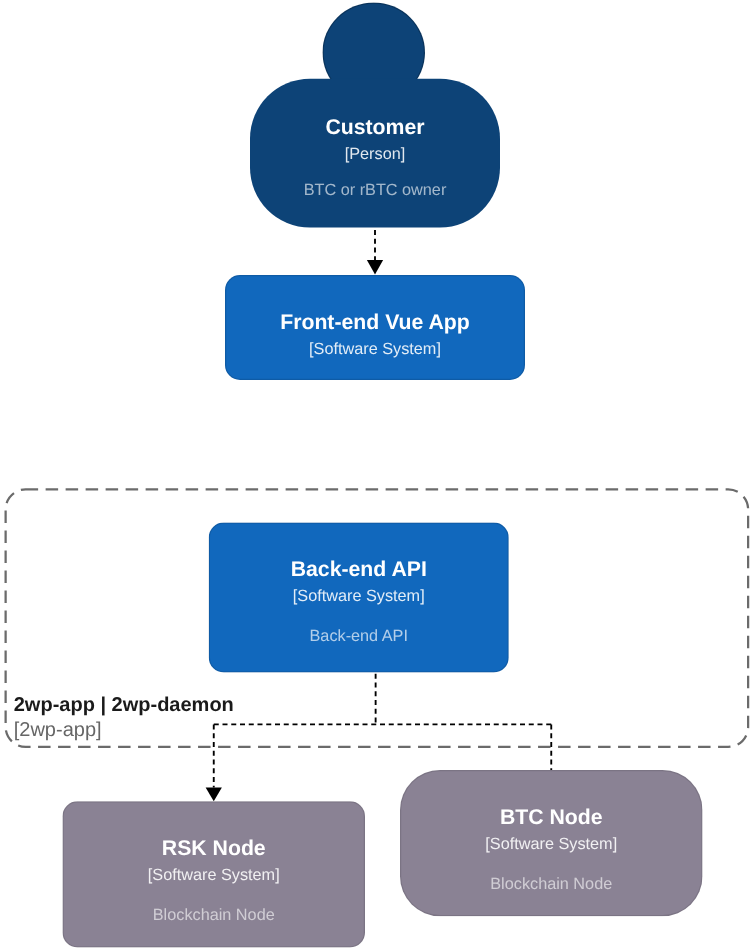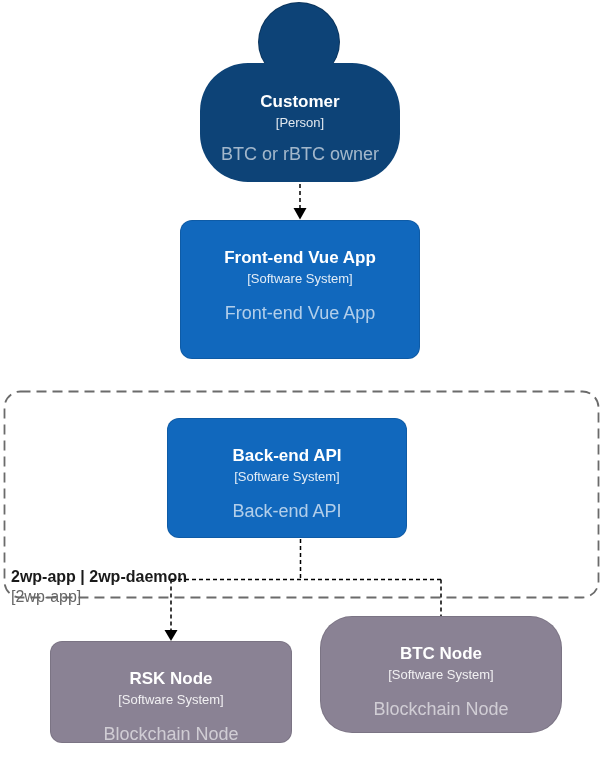--- a/index.html
+++ b/index.html
@@ -38,21 +38,21 @@
     display: flex;
     flex-direction: column;
     align-items: center;
     text-align: center;
     color: #ffffff;
     border-radius: 12px;
     padding: 27px 12px 0 12px;
   }
   .node .title { font-size: 17px; font-weight: bold; line-height: 1.15; }
   .node .meta  { font-size: 13px; margin-top: 3px; color: rgba(255,255,255,0.88); }
-  .node .desc  { font-size: 18px; margin-top: 17px; }
+  .node .desc  { font-size: 13px; margin-top: 17px; }
 
   .system { background: var(--system-fill, #1168bd); border: 1px solid rgba(0,0,0,0.12); }
   .system .desc { color: rgba(255,255,255,0.68); }
 
   .external { background: var(--node-fill, #8a8294); border: 1px solid rgba(0,0,0,0.10); }
   .external .desc { color: rgba(255,255,255,0.60); text-align: center; }
 
   .person-head {
     position: absolute;
     left: 258px; top: 2px;
@@ -64,30 +64,29 @@
   }
   .person-body {
     left: 200px; top: 63px;
     width: 200px; height: 119px;
     border-radius: 48px;
     background: var(--person-fill, #0d4377);
     padding-top: 29px;
   }
   .person-body .desc { color: rgba(255,255,255,0.62); margin-top: 14px; }
 
-  .frontend { left: 180px; top: 220px; width: 240px; height: 139px; }
+  .frontend { left: 180px; top: 220px; width: 240px; height: 84px; }
   .backend  { left: 167px; top: 418px; width: 240px; height: 120px; }
-  .rsk      { left: 50px;  top: 641px; width: 242px; height: 102px; }
+  .rsk      { left: 50px;  top: 641px; width: 242px; height: 117px; }
   .btc      { left: 320px; top: 616px; width: 242px; height: 117px; border-radius: 32px; }
 
   .group-label {
     position: absolute;
     left: 11px; top: 556px;
     line-height: 1.15;
-    margin-top: 12px;
   }
   .group-title {
     font-size: 16px;
     font-weight: bold;
     color: var(--group-title, #1a1a1a);
   }
   .group-sub {
     font-size: 16px;
     margin-top: 2px;
     color: var(--group-subtitle, #666666);

